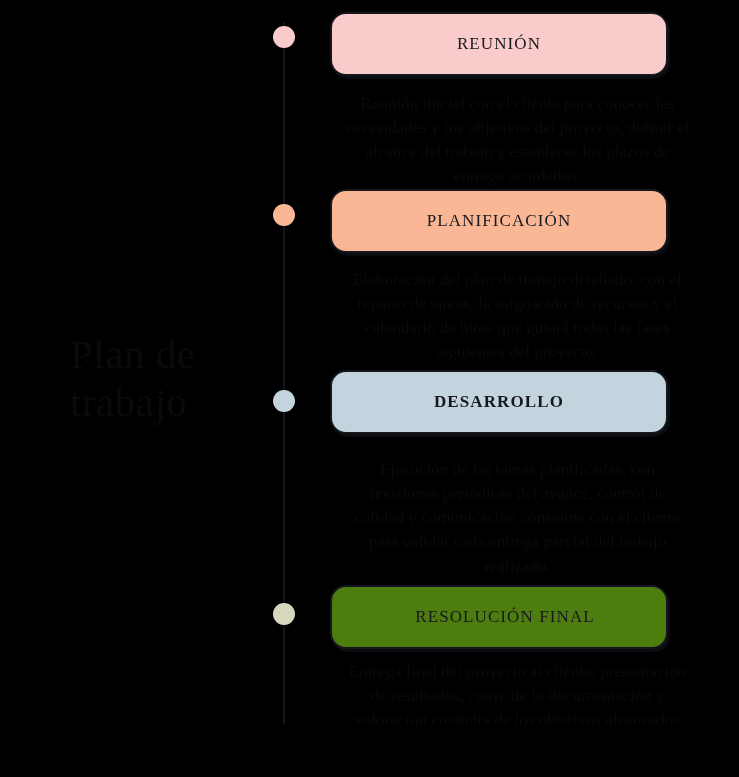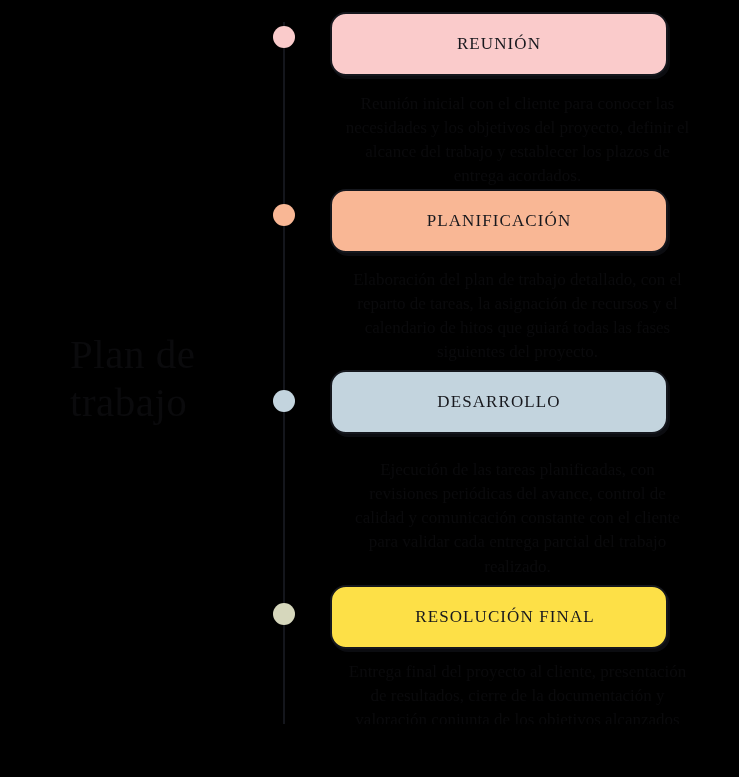--- a/index.html
+++ b/index.html
@@ -103,24 +103,24 @@
       <div class="stage-box" style="top: 12px; background: rgb(250, 203, 203); border-color: rgb(21, 23, 29);">
         <span class="stage-label">REUNIÓN</span>
       </div>
       <div class="stage-desc" style="top: 92px; color: rgb(10, 10, 12);">Reunión inicial con el cliente para conocer las necesidades y los objetivos del proyecto, definir el alcance del trabajo y establecer los plazos de entrega acordados.</div>
       <div class="dot" style="top: 204px; background: rgb(249, 183, 149);"></div>
       <div class="stage-box" style="top: 189px; background: rgb(249, 183, 149); border-color: rgb(21, 23, 29);">
         <span class="stage-label">PLANIFICACIÓN</span>
       </div>
       <div class="stage-desc" style="top: 268px; color: rgb(10, 10, 12);">Elaboración del plan de trabajo detallado, con el reparto de tareas, la asignación de recursos y el calendario de hitos que guiará todas las fases siguientes del proyecto.</div>
       <div class="dot" style="top: 390px; background: rgb(195, 212, 222);"></div>
-      <div class="stage-box" style="top: 370px; background: rgb(195, 212, 222); border-color: rgb(21, 23, 29);">
+      <div class="stage-box" style="top: 370px; background: rgb(195, 212, 222); border-color: rgb(21, 23, 29); font-weight: bold;">
         <span class="stage-label">DESARROLLO</span>
       </div>
       <div class="stage-desc" style="top: 458px; color: rgb(10, 10, 12);">Ejecución de las tareas planificadas, con revisiones periódicas del avance, control de calidad y comunicación constante con el cliente para validar cada entrega parcial del trabajo realizado.</div>
       <div class="dot" style="top: 603px; background: rgb(214, 215, 188);"></div>
-      <div class="stage-box" style="top: 585px; background: #fde047; border-color: rgb(21, 23, 29); padding-left: 12px;">
+      <div class="stage-box" style="top: 585px; background: #4d7c0f; border-color: rgb(21, 23, 29); padding-left: 12px;">
         <span class="stage-label">RESOLUCIÓN FINAL</span>
       </div>
       <div class="stage-desc" style="top: 660px; color: rgb(10, 10, 12);">Entrega final del proyecto al cliente, presentación de resultados, cierre de la documentación y valoración conjunta de los objetivos alcanzados durante todo el proceso.</div>
     </div>
 
 </div>
 
 </body></html>

